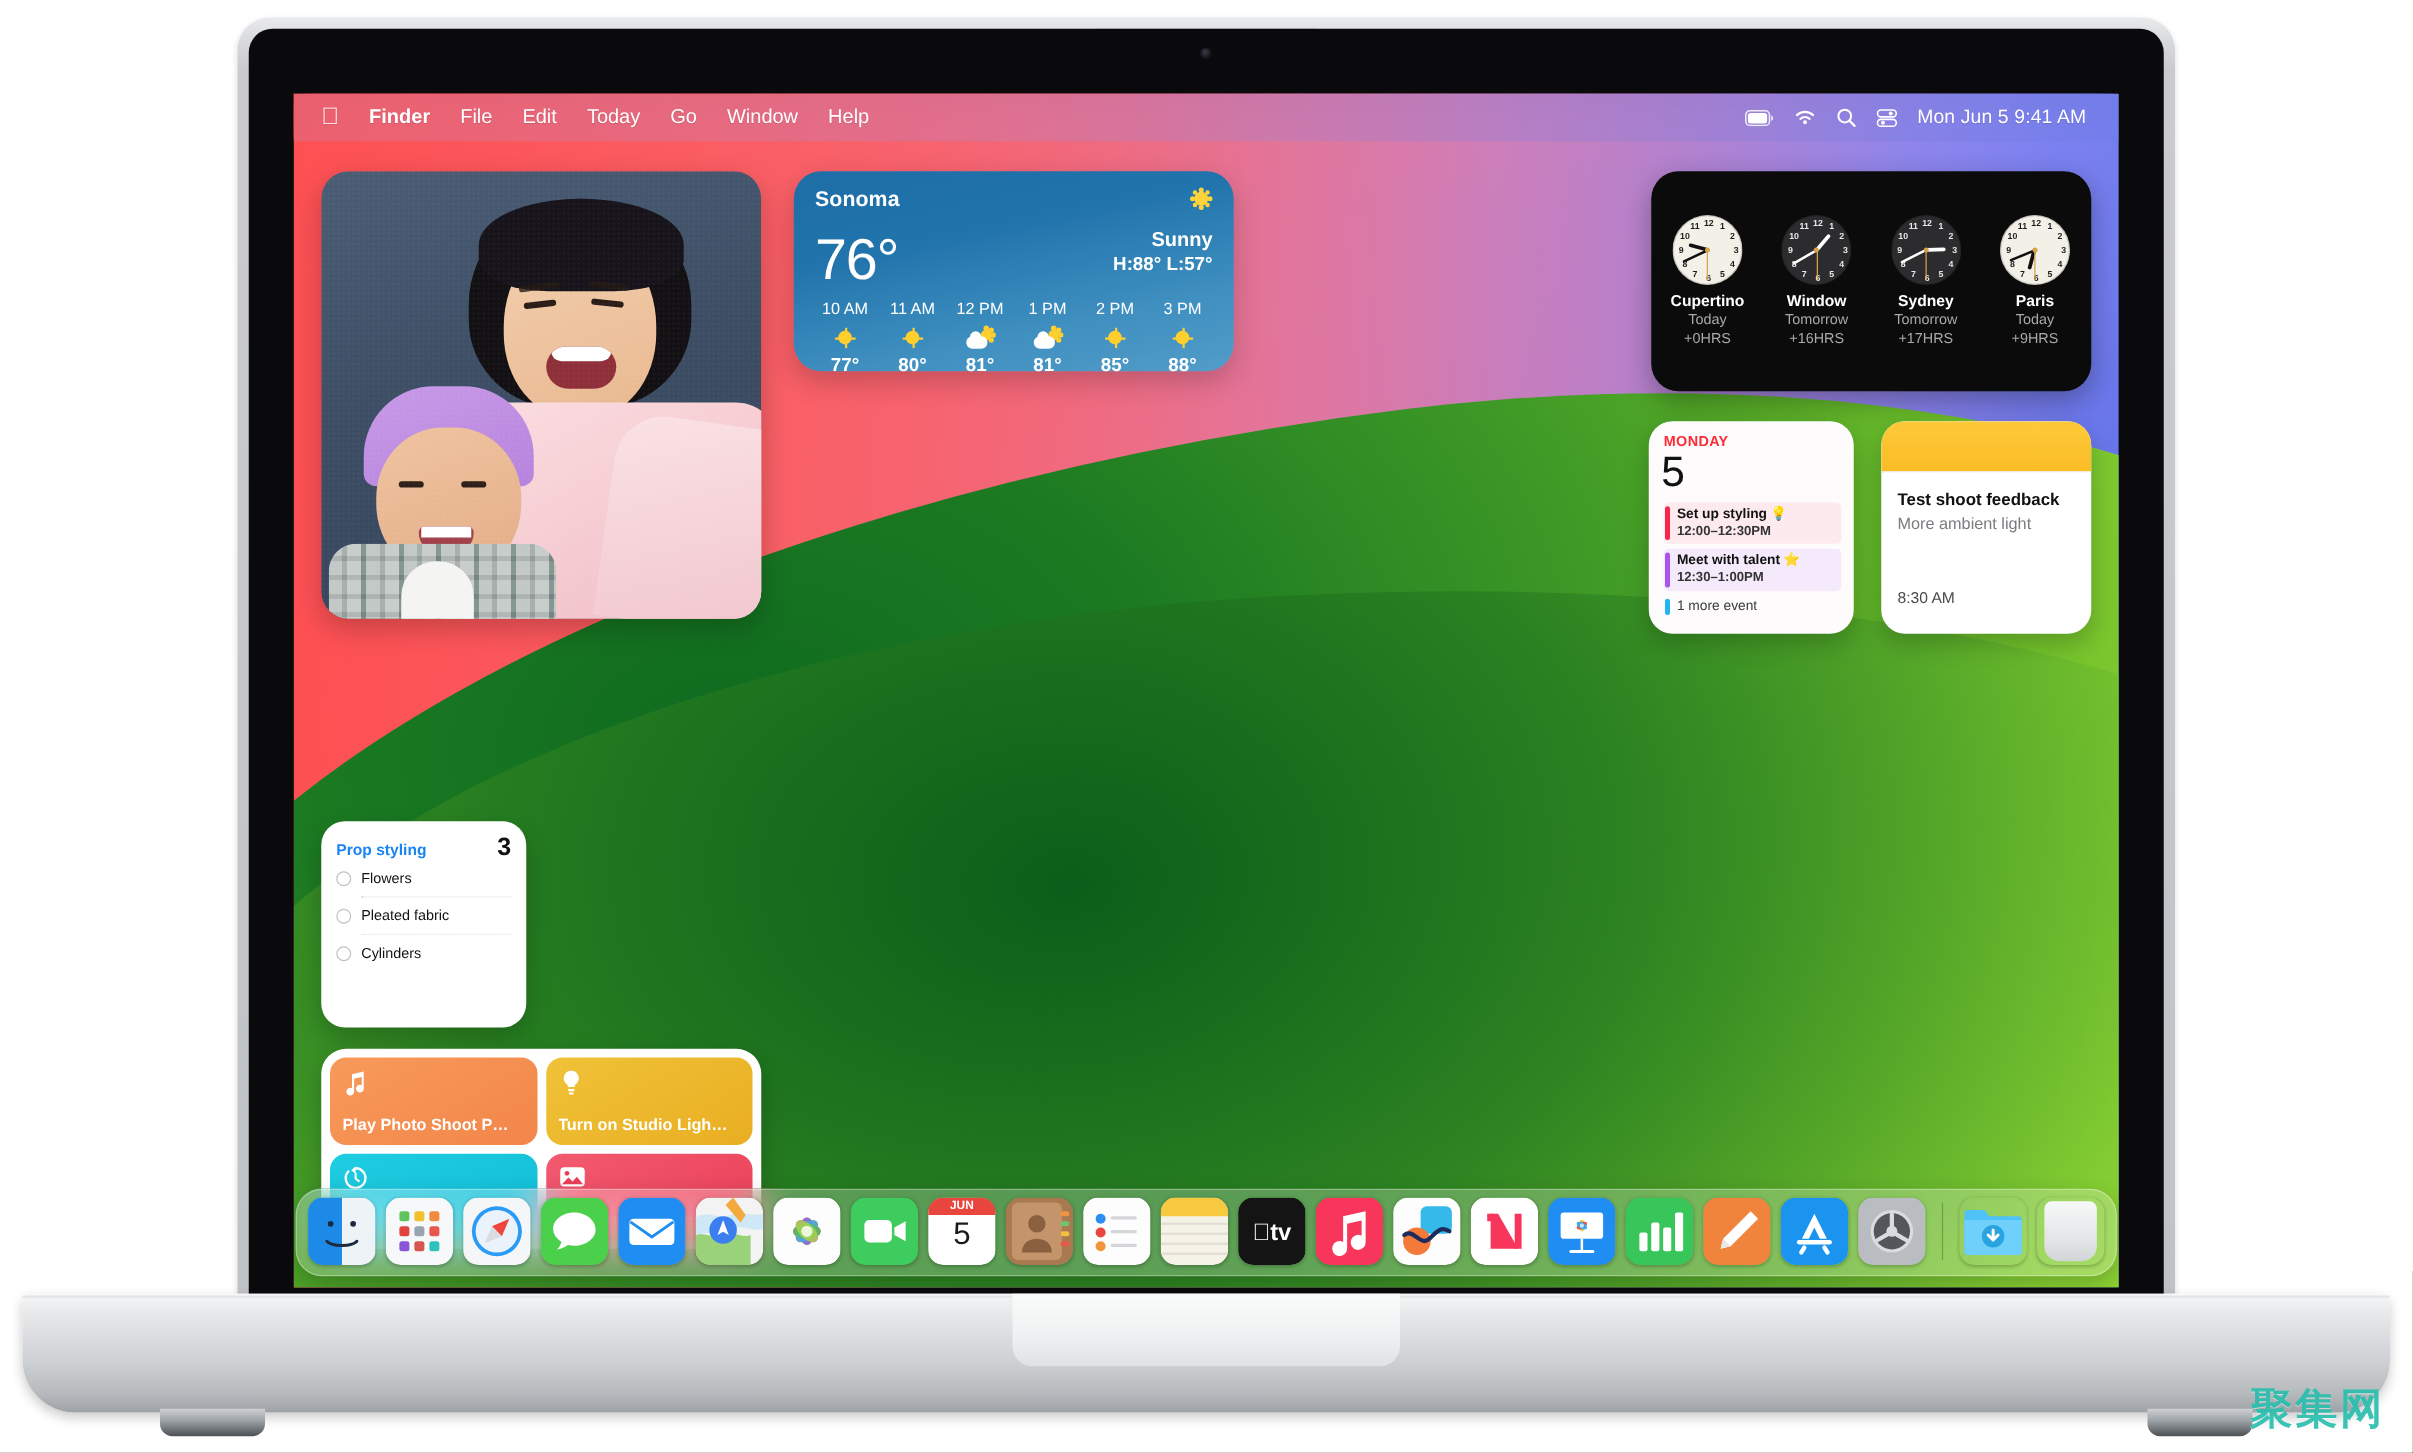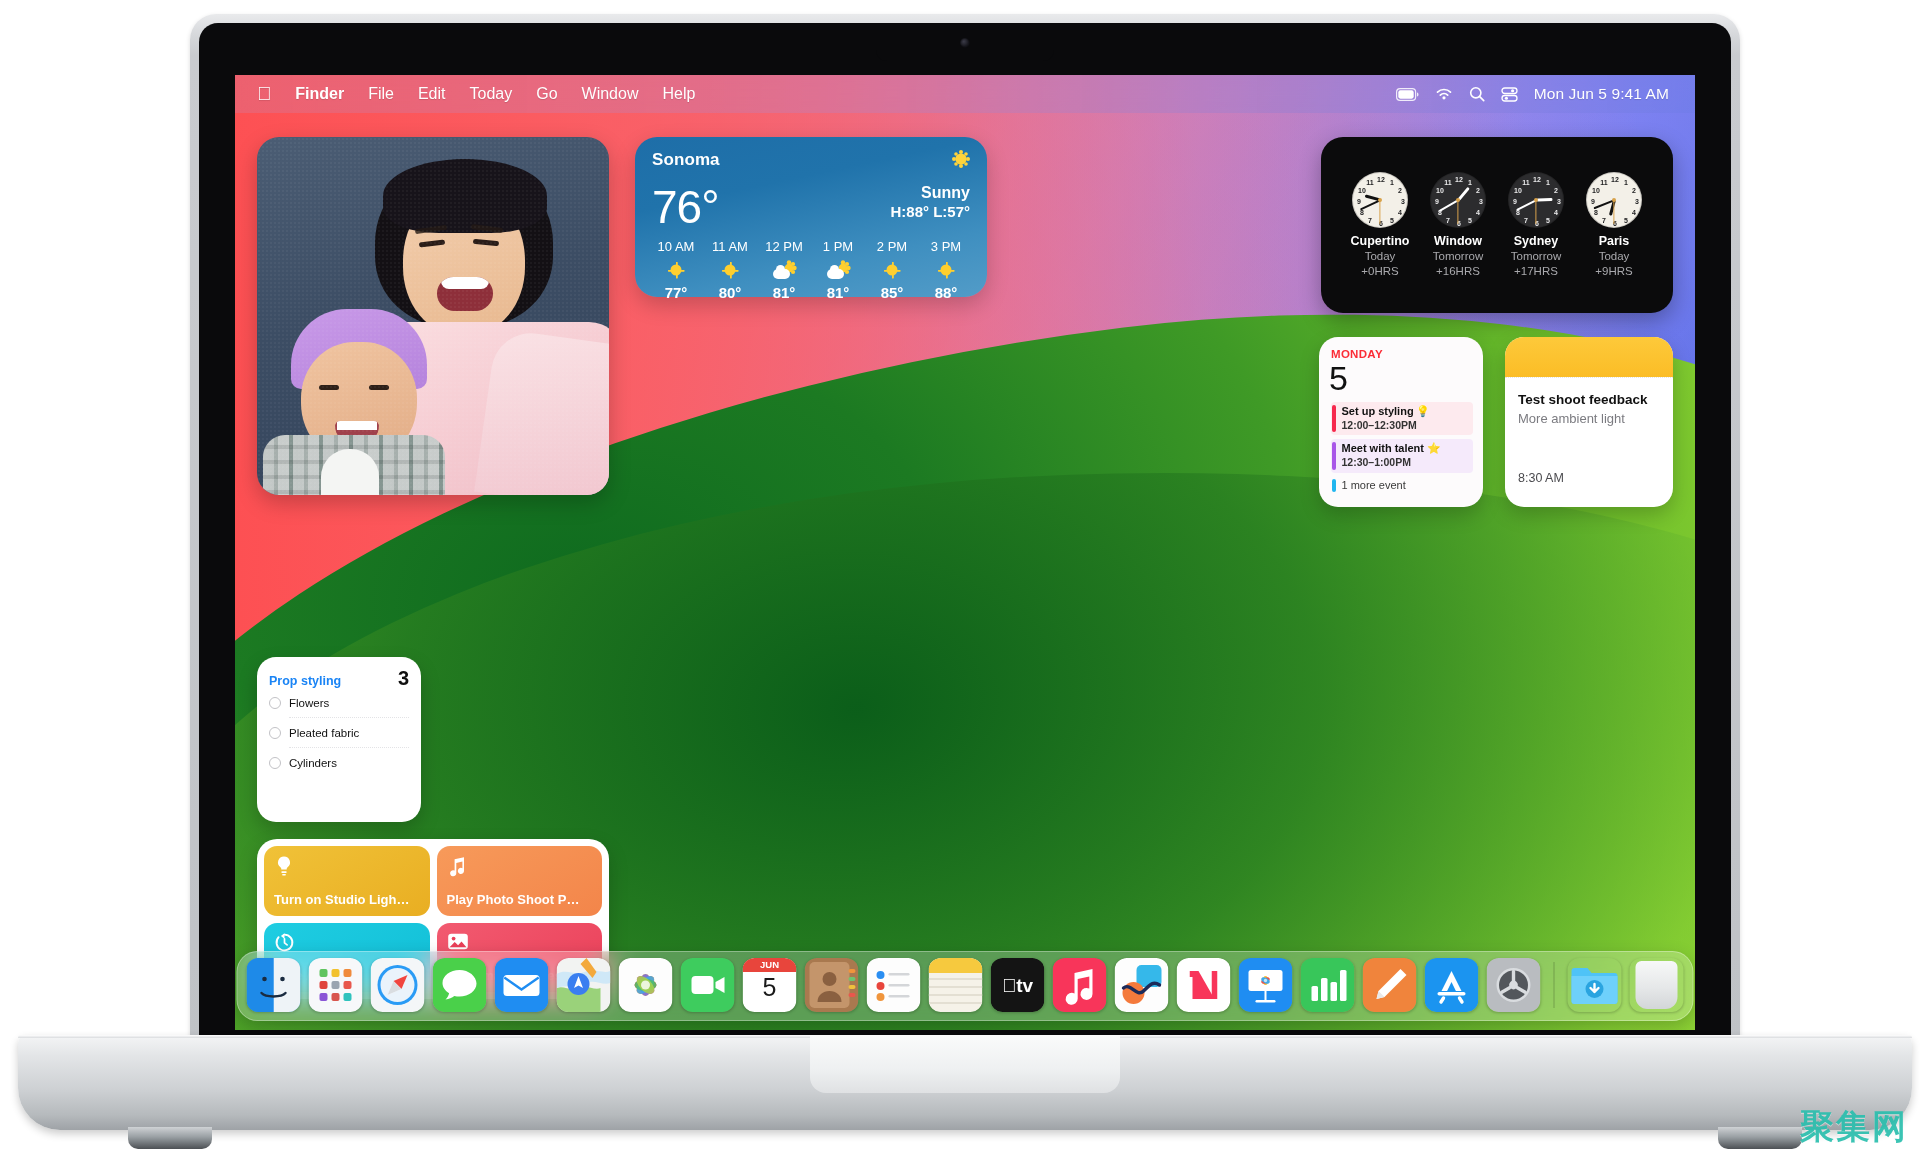--- a/index.html
+++ b/index.html
@@ -182,21 +182,21 @@
   .ico-pcloud .c { position:absolute; left:0; bottom:0; width:17px; height:10px; background:#fff; border-radius:6px; }
   .ico-pcloud .c::before { content:""; position:absolute; left:3px; top:-4px; width:9px; height:9px; background:#fff; border-radius:50%; }
   .ico-sun-big { width:18px; height:18px; position:relative; }
   .ico-sun-big::before { content:""; position:absolute; left:5px; top:5px; width:8px; height:8px; border-radius:50%;
     background:#ffd43b; box-shadow:0 0 0 1.6px #ffd43b, 0 -7px 0 -2px #ffd43b, 0 7px 0 -2px #ffd43b, -7px 0 0 -2px #ffd43b, 7px 0 0 -2px #ffd43b,
     5px 5px 0 -2.2px #ffd43b, -5px -5px 0 -2.2px #ffd43b, 5px -5px 0 -2.2px #ffd43b, -5px 5px 0 -2.2px #ffd43b; }
 
   
   .w-clocks { right:22px; top:62px; width:352px; height:176px;
     background:#0b0b0c; border-radius:22px; box-shadow:0 8px 22px rgba(0,0,0,.3);
-    display:flex; align-items:center; justify-content:center; padding:0 6px; }
+    display:flex; align-items:center; justify-content:space-between; padding:0 6px; }
   .clk { text-align:center; width:78px; color:#fff; }
   .clk-face { width:56px; height:56px; border-radius:50%; position:relative; margin:0 auto 6px;
     border:1px solid rgba(0,0,0,.18); }
   .clk-face.light { background:#f3f0e8; }
   .clk-face.dark { background:#2c2c2e; }
   .clk-num { position:absolute; font-size:7px; font-weight:700; line-height:1;
     transform:translate(-50%,-50%); }
   .clk-face.light .clk-num { color:#1c1c1e; }
   .clk-face.dark .clk-num { color:#e9e9ea; }
   .hand { position:absolute; left:50%; top:50%; transform-origin:50% 100%; border-radius:2px; }
@@ -582,37 +582,37 @@
             <span class="rem-label">Pleated fabric</span>
           </div>
           <div class="rem-sep"></div>
           <div class="rem-item">
             <span class="rem-circle"></span>
             <span class="rem-label">Cylinders</span>
           </div>
         </div>
 
         <div class="widget w-sc">
+          <div class="sc-tile" style="background:linear-gradient(150deg,#f79a5a,#f3854a)">
+            <span class="sc-ico">
+              <svg width="20" height="22" viewBox="0 0 20 22">
+                  <path d="M17 2.2L7.6 4.3v11.2a3.1 3.1 0 10 1.7 2.7V8l6.1-1.4v6.6a3.1 3.1 0 101.6 2.7V2.2z" fill="#fff"></path>
+                </svg>
+            </span>
+            <span class="sc-label">Play Photo Shoot P…</span>
+          </div>
           <div class="sc-tile" style="background:linear-gradient(150deg,#f0c238,#e9ae22)">
             <span class="sc-ico">
               <svg width="20" height="22" viewBox="0 0 20 22">
                   <path d="M10 1.5a6 6 0 00-3.6 10.8c.6.5.9 1.1.9 1.8v.4h5.4v-.4c0-.7.3-1.3.9-1.8A6 6 0 0010 1.5z" fill="#fff"></path>
                   <rect x="7.3" y="16.2" width="5.4" height="1.7" rx=".85" fill="#fff"></rect>
                   <rect x="8.1" y="19" width="3.8" height="1.6" rx=".8" fill="#fff"></rect>
                 </svg>
             </span>
             <span class="sc-label">Turn on Studio Ligh…</span>
-          </div>
-          <div class="sc-tile" style="background:linear-gradient(150deg,#f79a5a,#f3854a)">
-            <span class="sc-ico">
-              <svg width="20" height="22" viewBox="0 0 20 22">
-                  <path d="M17 2.2L7.6 4.3v11.2a3.1 3.1 0 10 1.7 2.7V8l6.1-1.4v6.6a3.1 3.1 0 101.6 2.7V2.2z" fill="#fff"></path>
-                </svg>
-            </span>
-            <span class="sc-label">Play Photo Shoot P…</span>
           </div>
           <div class="sc-tile" style="background:linear-gradient(150deg,#1fcde2,#11bed6)">
             <span class="sc-ico">
               <svg width="21" height="21" viewBox="0 0 21 21">
                   <path d="M10.5 2.6a7.9 7.9 0 11-5.9 2.6" stroke="#fff" stroke-width="1.9" fill="none" stroke-linecap="round"></path>
                   <path d="M10.5 1.2L6.9 4.1l3.6 2.8z" fill="#fff"></path>
                   <path d="M10.5 6.8v4l2.6 2.1" stroke="#fff" stroke-width="1.7" fill="none" stroke-linecap="round"></path>
                 </svg>
             </span>
             <span class="sc-label">Take A Break</span>

